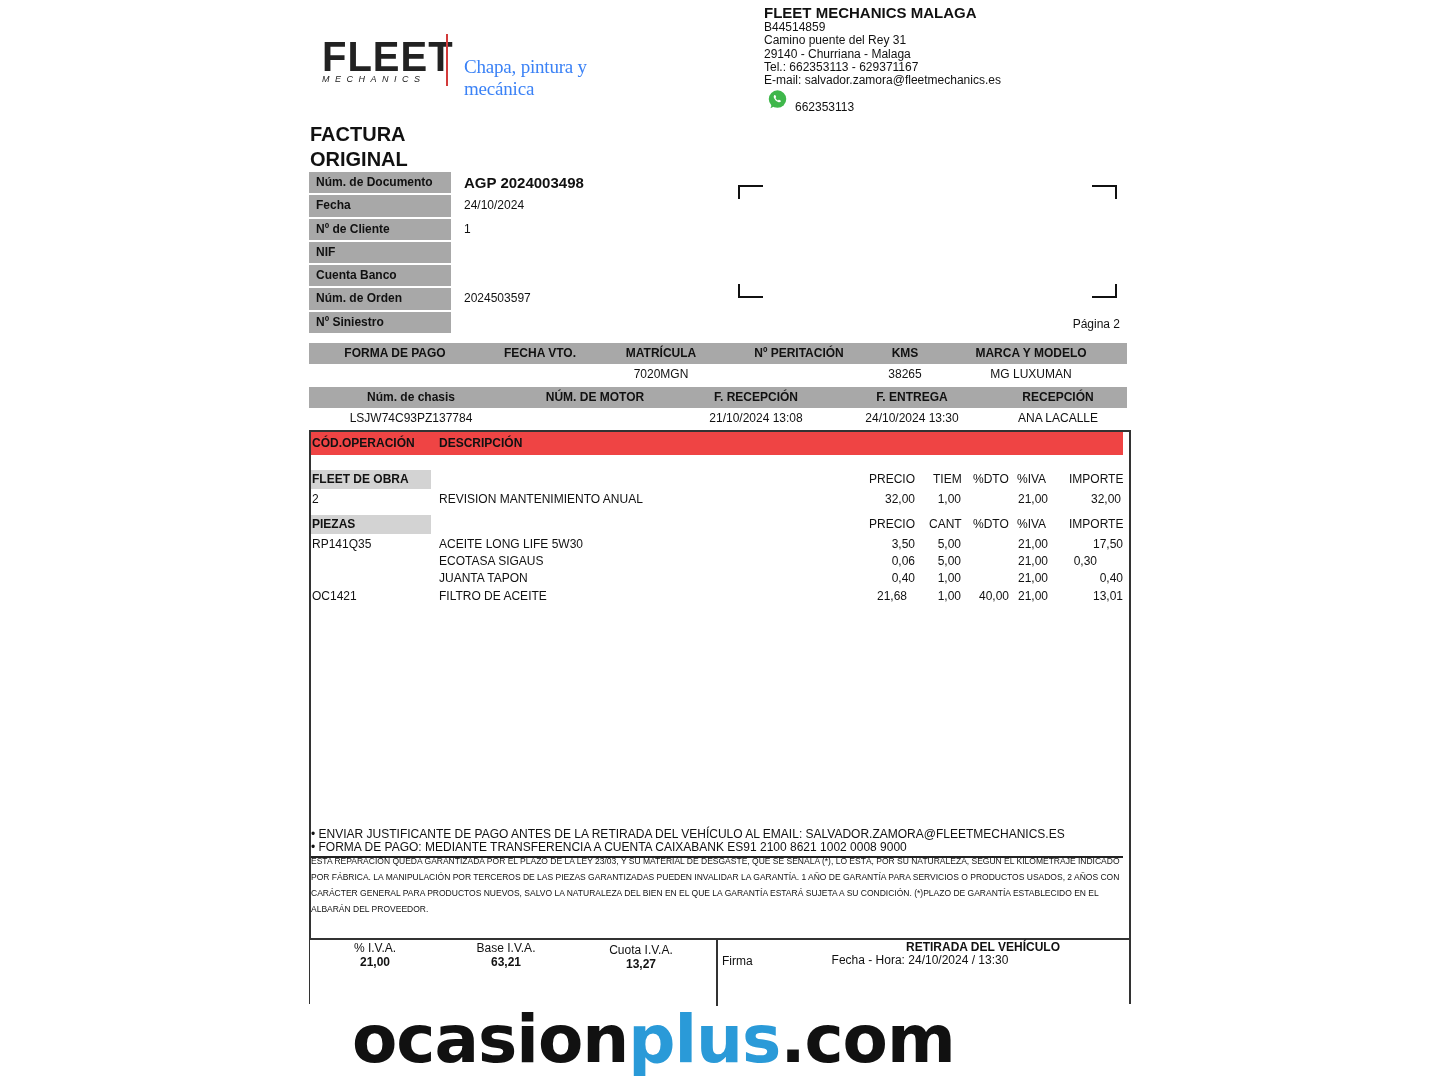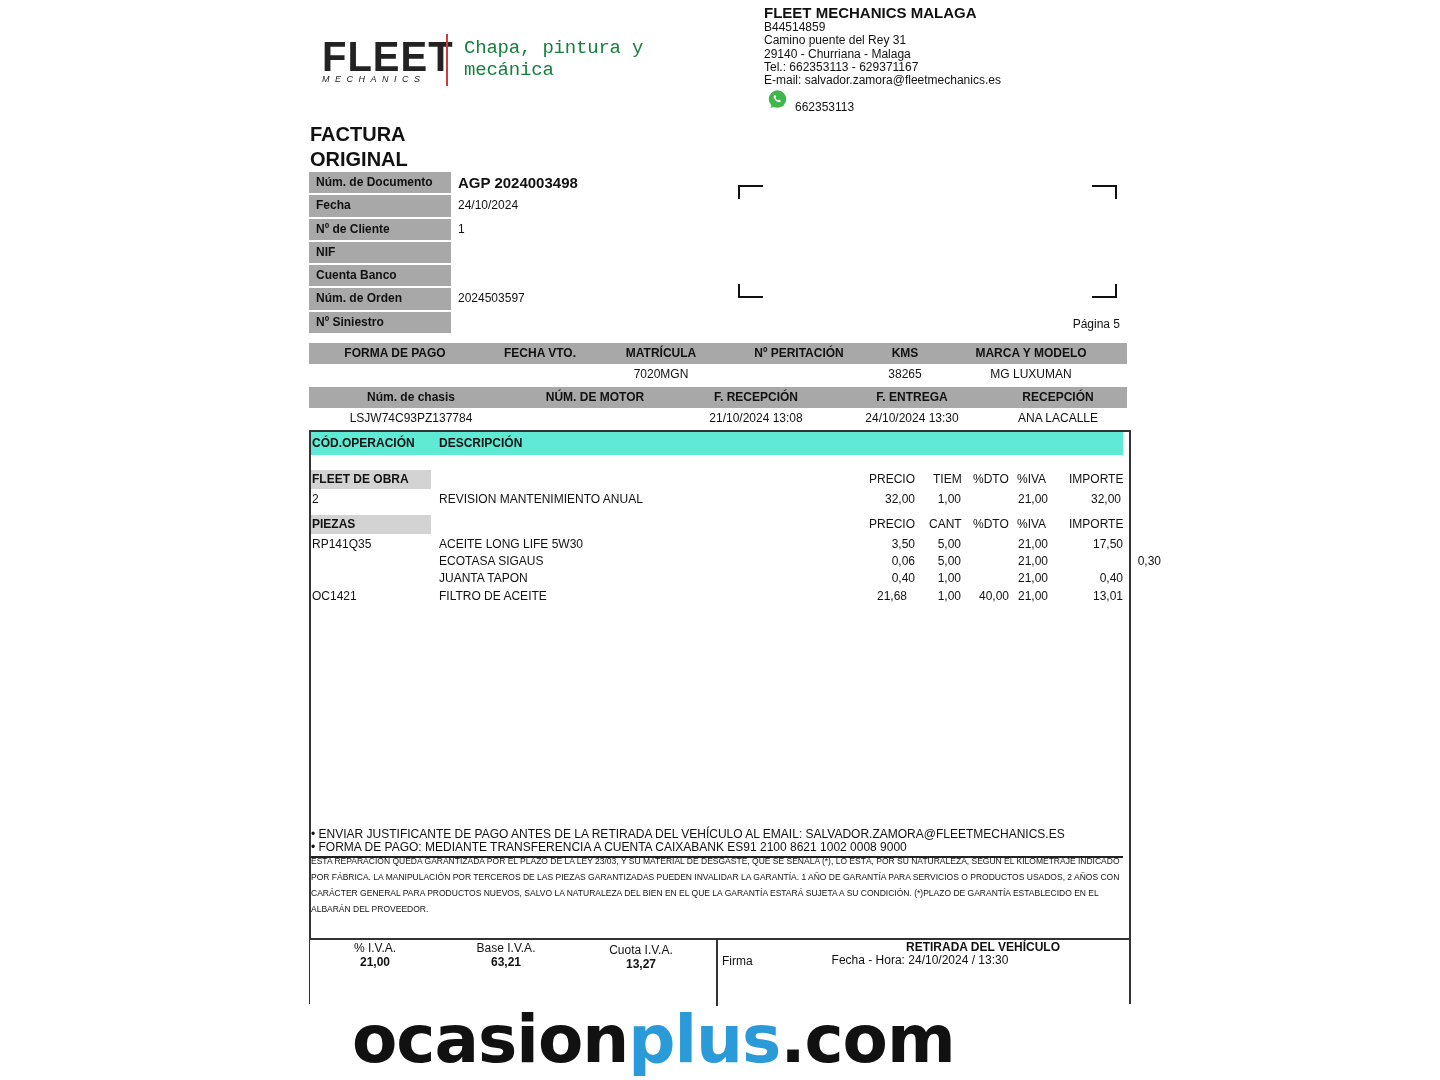--- a/index.html
+++ b/index.html
@@ -6,55 +6,55 @@
   html, body { width: 1440px; height: 1080px; background: #ffffff; overflow: hidden; }
   body { font-family: "Liberation Sans", sans-serif; color: #111; position: relative; }
 
   .abs { position: absolute; }
 
   
   .logo { left: 320px; top: 36px; width: 340px; height: 52px; }
   .logo-fleet { position: absolute; left: 2px; top: 0; font-family: "Liberation Sans", sans-serif; font-weight: bold; font-size: 40px; letter-spacing: 1px; color: #222; transform: scaleY(1.05); line-height: 40px; }
   .logo-mech { position: absolute; left: 2px; top: 38px; font-size: 9px; letter-spacing: 5.5px; color: #222; font-family: "Liberation Sans", sans-serif; line-height: 10px; font-style: italic; }
   .logo-bar { position: absolute; left: 126px; top: -2px; width: 2px; height: 52px; background: #d23a3a; }
-  .logo-tag { position: absolute; left: 144px; top: 1px; font-size: 19px; color: #15803d; font-family: Liberation Mono, monospace; letter-spacing: -0.2px; }
+  .logo-tag { position: absolute; left: 144px; top: 20px; font-size: 19px; color: #3b82f6; font-family: Liberation Serif, serif; letter-spacing: -0.2px; }
 
   
   .company { left: 764px; top: 4px; font-size: 12px; line-height: 13.3px; }
   .company .name { font-weight: bold; font-size: 15px; line-height: 17px; }
   .wa { left: 767px; top: 89px; width: 21px; height: 21px; }
   .wa-num { left: 795px; top: 100px; font-size: 12px; }
 
   
   .title { left: 310px; top: 122px; font-size: 20px; font-weight: bold; line-height: 25px; }
 
   
   .info { left: 309px; top: 172px; width: 430px; }
   .info-row { display: flex; height: 23.3px; margin-bottom: 0; }
   .info-label { width: 142px; background: #a8a8a8; font-size: 12px; font-weight: bold; padding-left: 7px; line-height: 21px; border-bottom: 2px solid #fff; }
-  .info-value { padding-left: 7px; font-size: 12px; line-height: 21px; }
+  .info-value { padding-left: 13px; font-size: 12px; line-height: 21px; }
   .info-value.big { font-size: 15px; font-weight: bold; line-height: 22px; }
 
   
   .mark { position: absolute; width: 25px; height: 14px; border-color: #111; border-style: solid; border-width: 0; }
   .m-tl { left: 738px; top: 185px; border-top-width: 2px; border-left-width: 2px; }
   .m-tr { left: 1092px; top: 185px; border-top-width: 2px; border-right-width: 2px; }
   .m-bl { left: 738px; top: 284px; border-bottom-width: 2px; border-left-width: 2px; }
   .m-br { left: 1092px; top: 284px; border-bottom-width: 2px; border-right-width: 2px; }
   .page-num { left: 1060px; top: 317px; width: 60px; text-align: right; font-size: 12px; }
 
   
   .vt { left: 309px; width: 818px; }
   .vt-head { display: flex; height: 21px; background: #a8a8a8; font-size: 12px; font-weight: bold; line-height: 20px; }
   .vt-row { display: flex; height: 21px; font-size: 12px; line-height: 21px; }
   .vt-head div, .vt-row div { text-align: center; }
 
   
   .lines-box { left: 309px; top: 430px; width: 822px; height: 510px; border: 2px solid #333; border-bottom: none; }
-  .lines-head { position: absolute; left: 0; top: 0; width: 812px; height: 23px; background: #5eead4; font-size: 12px; font-weight: bold; line-height: 22px; }
+  .lines-head { position: absolute; left: 0; top: 0; width: 812px; height: 23px; background: #ef4444; font-size: 12px; font-weight: bold; line-height: 22px; }
   .lines-head span { position: absolute; top: 0; }
   .sect { position: absolute; left: 0; width: 120px; height: 19px; background: #d3d3d3; font-size: 12px; font-weight: bold; line-height: 18px; padding-left: 1px; }
   .colhdr { position: absolute; font-size: 12px; line-height: 14px; }
   .cell { position: absolute; font-size: 12px; line-height: 14px; white-space: nowrap; }
   .r { text-align: right; }
 
   .notes { position: absolute; left: 0; top: 396px; width: 818px; font-size: 12px; line-height: 13px; }
   .notes-sep { position: absolute; left: 0; top: 424px; width: 812px; height: 2px; background: #222; }
   .legal { position: absolute; left: 0; top: 421px; width: 812px; font-size: 8.5px; line-height: 16px; }
 
@@ -131,21 +131,21 @@
   <div class="info-row">
     <div class="info-label">Nº Siniestro</div>
     <div class="info-value"></div>
   </div>
 </div>
 
 <div class="mark m-tl"></div>
 <div class="mark m-tr"></div>
 <div class="mark m-bl"></div>
 <div class="mark m-br"></div>
-<div class="abs page-num">Página 5</div>
+<div class="abs page-num">Página 2</div>
 
 <div class="abs vt" style="top:343px;">
   <div class="vt-head">
     <div style="width:172px">FORMA DE PAGO</div>
     <div style="width:118px">FECHA VTO.</div>
     <div style="width:124px">MATRÍCULA</div>
     <div style="width:152px">Nº PERITACIÓN</div>
     <div style="width:60px">KMS</div>
     <div style="width:192px">MARCA Y MODELO</div>
   </div>
@@ -215,21 +215,21 @@
     <div class="cell r" style="left:700px; width:37px; top:105px;">21,00</div>
     <div class="cell r" style="left:750px; width:62px; top:105px;">17,50</div>
   </div>
   <div>
     <div class="cell" style="left:1px; top:122px;"></div>
     <div class="cell" style="left:128px; top:122px;">ECOTASA SIGAUS</div>
     <div class="cell r" style="left:540px; width:64px; top:122px;">0,06</div>
     <div class="cell r" style="left:610px; width:40px; top:122px;">5,00</div>
     <div class="cell r" style="left:656px; width:42px; top:122px;"></div>
     <div class="cell r" style="left:700px; width:37px; top:122px;">21,00</div>
-    <div class="cell r" style="left:788px; width:62px; top:122px;">0,30</div>
+    <div class="cell r" style="left:724px; width:62px; top:122px;">0,30</div>
   </div>
   <div>
     <div class="cell" style="left:1px; top:139px;"></div>
     <div class="cell" style="left:128px; top:139px;">JUANTA TAPON</div>
     <div class="cell r" style="left:540px; width:64px; top:139px;">0,40</div>
     <div class="cell r" style="left:610px; width:40px; top:139px;">1,00</div>
     <div class="cell r" style="left:656px; width:42px; top:139px;"></div>
     <div class="cell r" style="left:700px; width:37px; top:139px;">21,00</div>
     <div class="cell r" style="left:750px; width:62px; top:139px;">0,40</div>
   </div>

